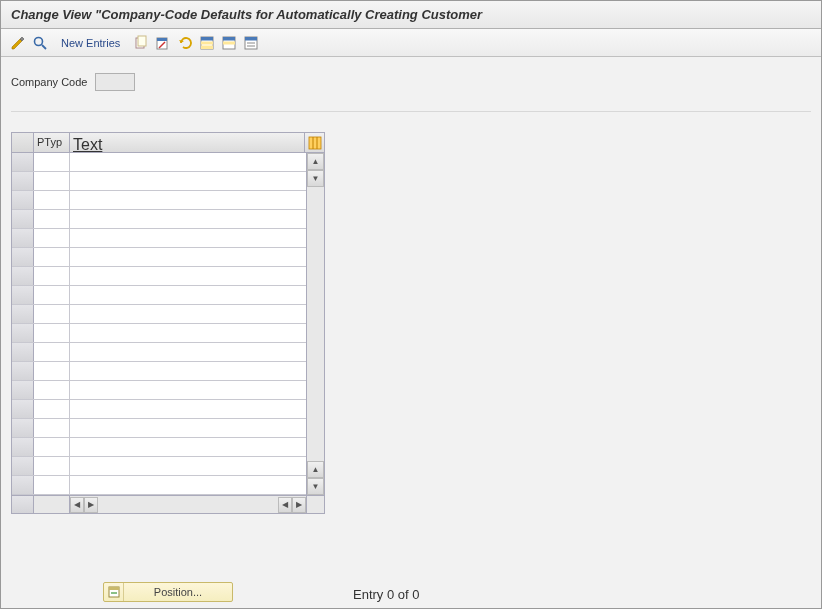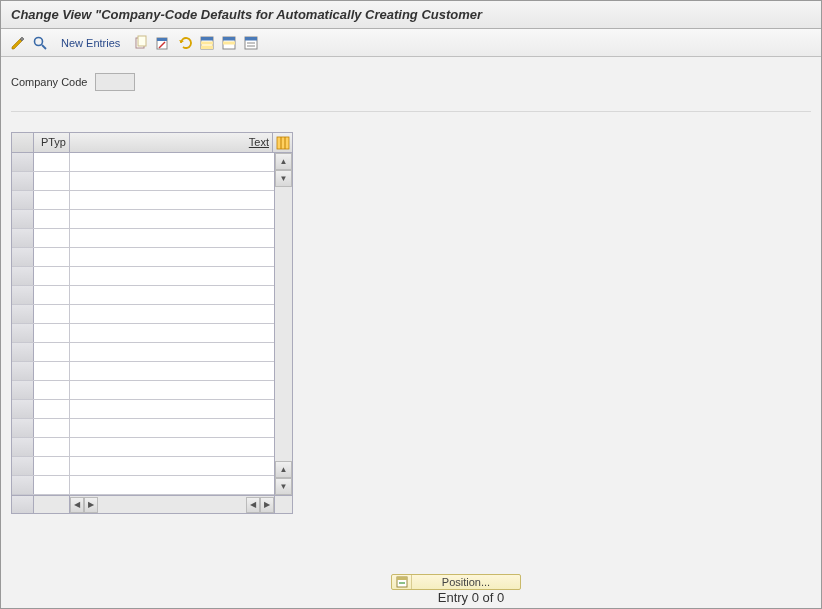--- a/index.html
+++ b/index.html
@@ -71,25 +71,24 @@
       font-size: 11px;
       color: #333;
     }
     .company-code-input {
       width: 40px;
       height: 18px;
       background: #e8e8e8;
       border: 1px solid #b0b0b0;
     }
     .table-container {
-      width: 282px;
+      width: 314px;
       border: 1px solid #aab;
       background: #fff;
       position: relative;
-      text-align: right;
     }
     .table-header {
       display: flex;
       background: linear-gradient(to bottom, #f0f0f0, #dcdcdc);
       border-bottom: 1px solid #aab;
       height: 20px;
     }
     .th-selector {
       width: 22px;
       border-right: 1px solid #aab;
@@ -98,21 +97,21 @@
     .th-ptyp {
       width: 36px;
       border-right: 1px solid #aab;
       padding: 3px 3px;
       font-size: 11px;
       color: #333;
     }
     .th-text {
       flex: 1;
       padding: 3px 3px;
-      font-size: 11px;
+      font-size: 16px;
       color: #333;
       text-decoration: underline;
     }
     .th-config {
       width: 20px;
       border-left: 1px solid #aab;
       display:flex;
       align-items:center;
       justify-content:center;
     }
@@ -199,24 +198,23 @@
       width:18px;
       border-left:1px solid #aab;
       background:#e8e8e8;
     }
     .footer {
       position: absolute;
       bottom: 6px;
       left: 0;
       right: 0;
       display: flex;
-      align-items: center;
+      align-items: flex-end;
       padding: 0 12px;
       height: 28px;
-      flex-direction: column;
     }
     .position-btn {
       margin-left: 90px;
       width: 130px;
       height: 20px;
       background: linear-gradient(to bottom, #fdf6d8, #f5eec0);
       border: 1px solid #c9b96a;
       border-radius: 2px;
       display:flex;
       align-items:center;

